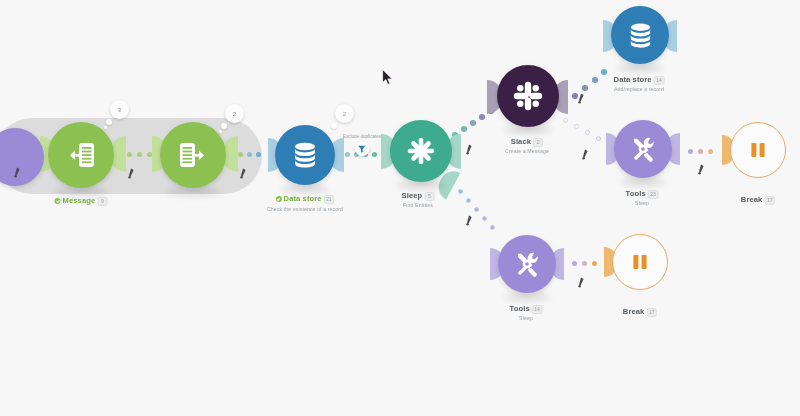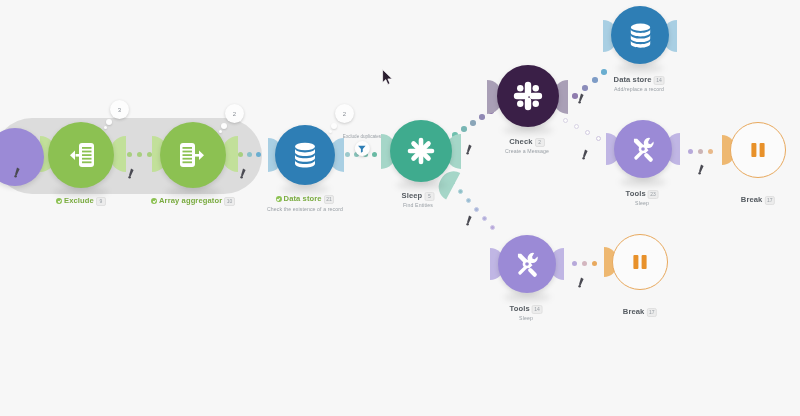--- a/index.html
+++ b/index.html
@@ -210,21 +210,21 @@
           <rect x="20" y="18.2" width="9.5" height="1.8"></rect>
           <rect x="20" y="21.8" width="9.5" height="1.8"></rect>
           <rect x="20" y="25.4" width="9.5" height="1.8"></rect>
         </g>
       </svg>
     </div>
   </div>
   <div class="label-wrap" style="left:81px;top:190px;">
     <span class="label-row">
       <span class="chk"></span>
-      <span class="label-title green">Exclude</span>
+      <span class="label-title green">Message</span>
       <span class="opbadge">9</span>
     </span>
   </div>
 
   <div class="shadow" style="left:166px;top:188px;width:54px;height:8px;"></div>
   <div class="node" style="left:160px;top:122px;width:66px;height:66px;">
     <div class="bubble" style="width:66px;height:66px;background:#8cc152;">
       <svg class="glyph" width="38" height="38" viewBox="0 0 38 38">
         <g fill="#ffffff">
           <rect x="6" y="7" width="15" height="24" rx="3"></rect>
@@ -233,27 +233,20 @@
         </g>
         <g fill="#8cc152">
           <rect x="8.5" y="11" width="9.5" height="1.8"></rect>
           <rect x="8.5" y="14.6" width="9.5" height="1.8"></rect>
           <rect x="8.5" y="18.2" width="9.5" height="1.8"></rect>
           <rect x="8.5" y="21.8" width="9.5" height="1.8"></rect>
           <rect x="8.5" y="25.4" width="9.5" height="1.8"></rect>
         </g>
       </svg>
     </div>
-  </div>
-  <div class="label-wrap" style="left:193px;top:190px;">
-    <span class="label-row">
-      <span class="chk"></span>
-      <span class="label-title green">Array aggregator</span>
-      <span class="opbadge">10</span>
-    </span>
   </div>
 
   <div class="shadow" style="left:281px;top:185px;width:48px;height:8px;"></div>
   <div class="node" style="left:275px;top:125px;width:60px;height:60px;">
     <div class="bubble" style="width:60px;height:60px;background:#2e7eb5;">
       <svg class="glyph" width="34" height="34" viewBox="0 0 34 34">
         <g fill="#ffffff">
           <ellipse cx="17" cy="8.5" rx="10" ry="3.8"></ellipse>
           <path d="M7 10.6 v3.6 c0 2.1 4.5 3.8 10 3.8 s10-1.7 10-3.8 v-3.6 c0 2.1-4.5 3.8-10 3.8 s-10-1.7-10-3.8z"></path>
           <path d="M7 16.4 v3.6 c0 2.1 4.5 3.8 10 3.8 s10-1.7 10-3.8 v-3.6 c0 2.1-4.5 3.8-10 3.8 s-10-1.7-10-3.8z"></path>
@@ -308,21 +301,21 @@
           <rect x="6.4" y="6.4" width="6.8" height="6.8" rx="3.4"></rect>
           <rect x="22.8" y="6.4" width="6.8" height="6.8" rx="3.4"></rect>
           <rect x="6.4" y="22.8" width="6.8" height="6.8" rx="3.4"></rect>
           <rect x="22.8" y="22.8" width="6.8" height="6.8" rx="3.4"></rect>
         </g>
       </svg>
     </div>
   </div>
   <div class="label-wrap" style="left:527px;top:130px;">
     <span class="label-row">
-      <span class="label-title dark">Check</span>
+      <span class="label-title dark">Slack</span>
       <span class="opbadge">2</span>
     </span>
     <span class="label-sub">Create a Message</span>
   </div>
 
   <div class="shadow" style="left:617px;top:64px;width:46px;height:8px;"></div>
   <div class="node" style="left:611px;top:6px;width:58px;height:58px;">
     <div class="bubble" style="width:58px;height:58px;background:#2e7eb5;">
       <svg class="glyph" width="33" height="33" viewBox="0 0 34 34">
         <g fill="#ffffff">

